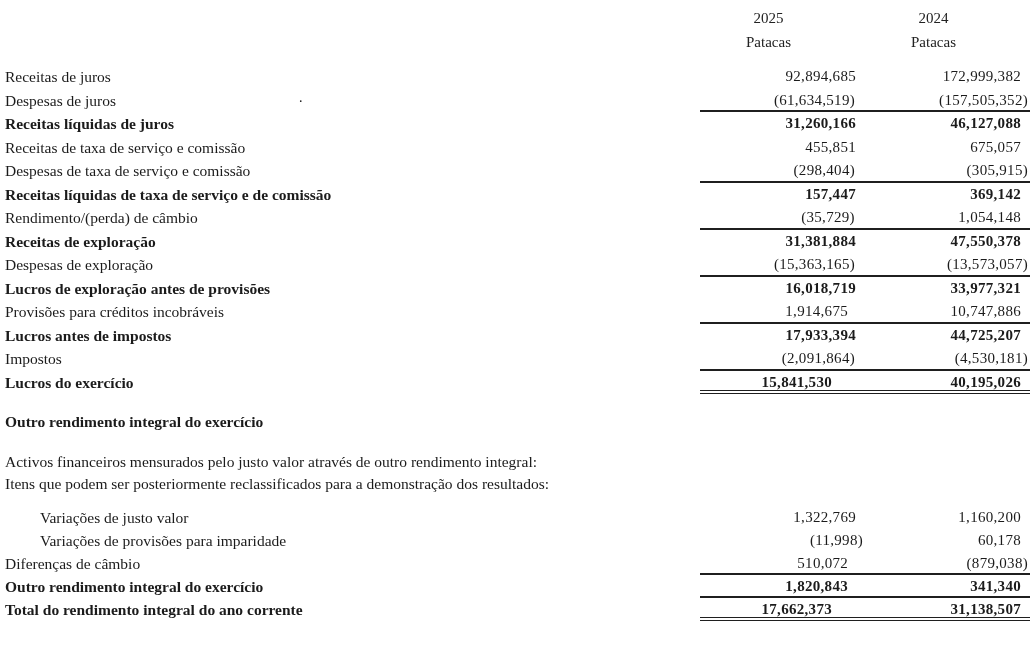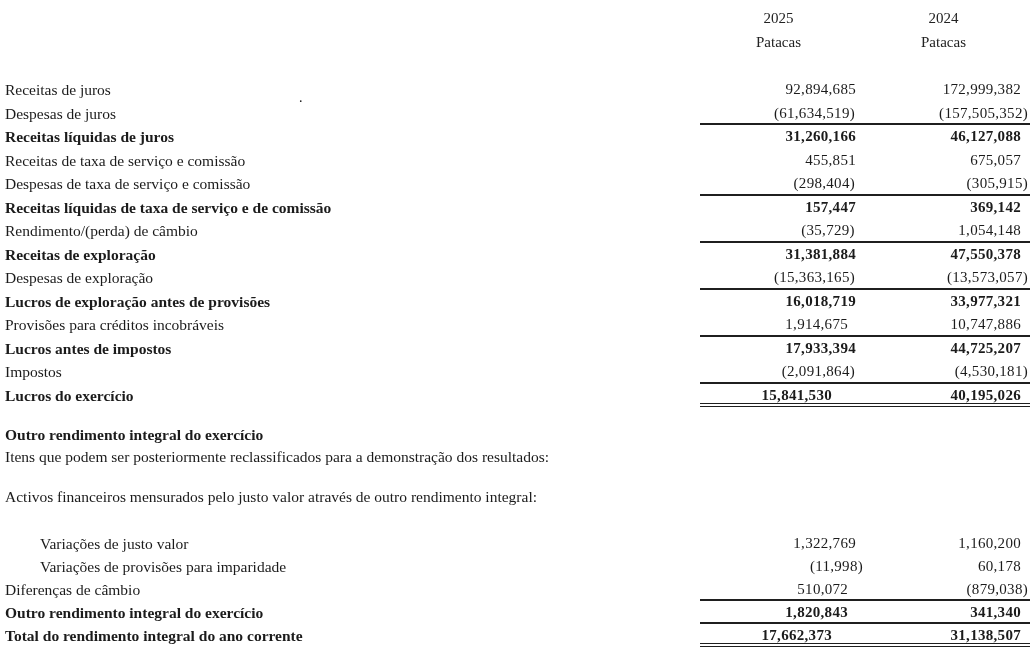--- a/index.html
+++ b/index.html
@@ -11,24 +11,24 @@
     color: #1b1b1b;
     font-family: "Liberation Serif", "DejaVu Serif", serif;
     font-size: 15.5px;
     overflow: hidden;
     box-sizing: border-box;
     padding-top: 6px;
   }
   
   .hdr-row { display: flex; height: 24px; line-height: 24px; }
   .hdr-row .fill { flex: 1; }
-  .hdr-nums { width: 330px; margin-right: 5px; display: flex; }
+  .hdr-nums { width: 330px; margin-right: 15px; display: flex; }
   .hdr-cell { width: 165px; text-align: center; font-size: 15px; color: #222; }
   
-  .fin-table { margin-top: 24px; }
+  .fin-table { margin-top: 11px; }
   .row { display: flex; height: 23.5px; }
   .oci .row { height: 23px; }
   .row .label {
     flex: 1;
     padding-left: 5px;
     line-height: 23.5px;
     white-space: nowrap;
     overflow: hidden;
   }
   .oci .row .label { line-height: 23px; }
@@ -190,22 +190,22 @@
         <div class="label">Lucros do exercício</div>
         <div class="nums rule-double">
           <div class="cell pos">15,841,530</div>
           <div class="cell pos">40,195,026</div>
         </div>
       </div>
     </div>
 
   <div class="text-block">
     <div class="text-line bold">Outro rendimento integral do exercício</div>
+    <div class="text-line gap-above">Activos financeiros mensurados pelo justo valor através de outro rendimento integral:</div>
     <div class="text-line">Itens que podem ser posteriormente reclassificados para a demonstração dos resultados:</div>
-    <div class="text-line gap-above">Activos financeiros mensurados pelo justo valor através de outro rendimento integral:</div>
   </div>
 
   <div class="fin-table oci" id="oci-table">
       <div class="row">
         <div class="label indent1">Variações de justo valor</div>
         <div class="nums">
           <div class="cell pos">1,322,769</div>
           <div class="cell pos">1,160,200</div>
         </div>
       </div>

